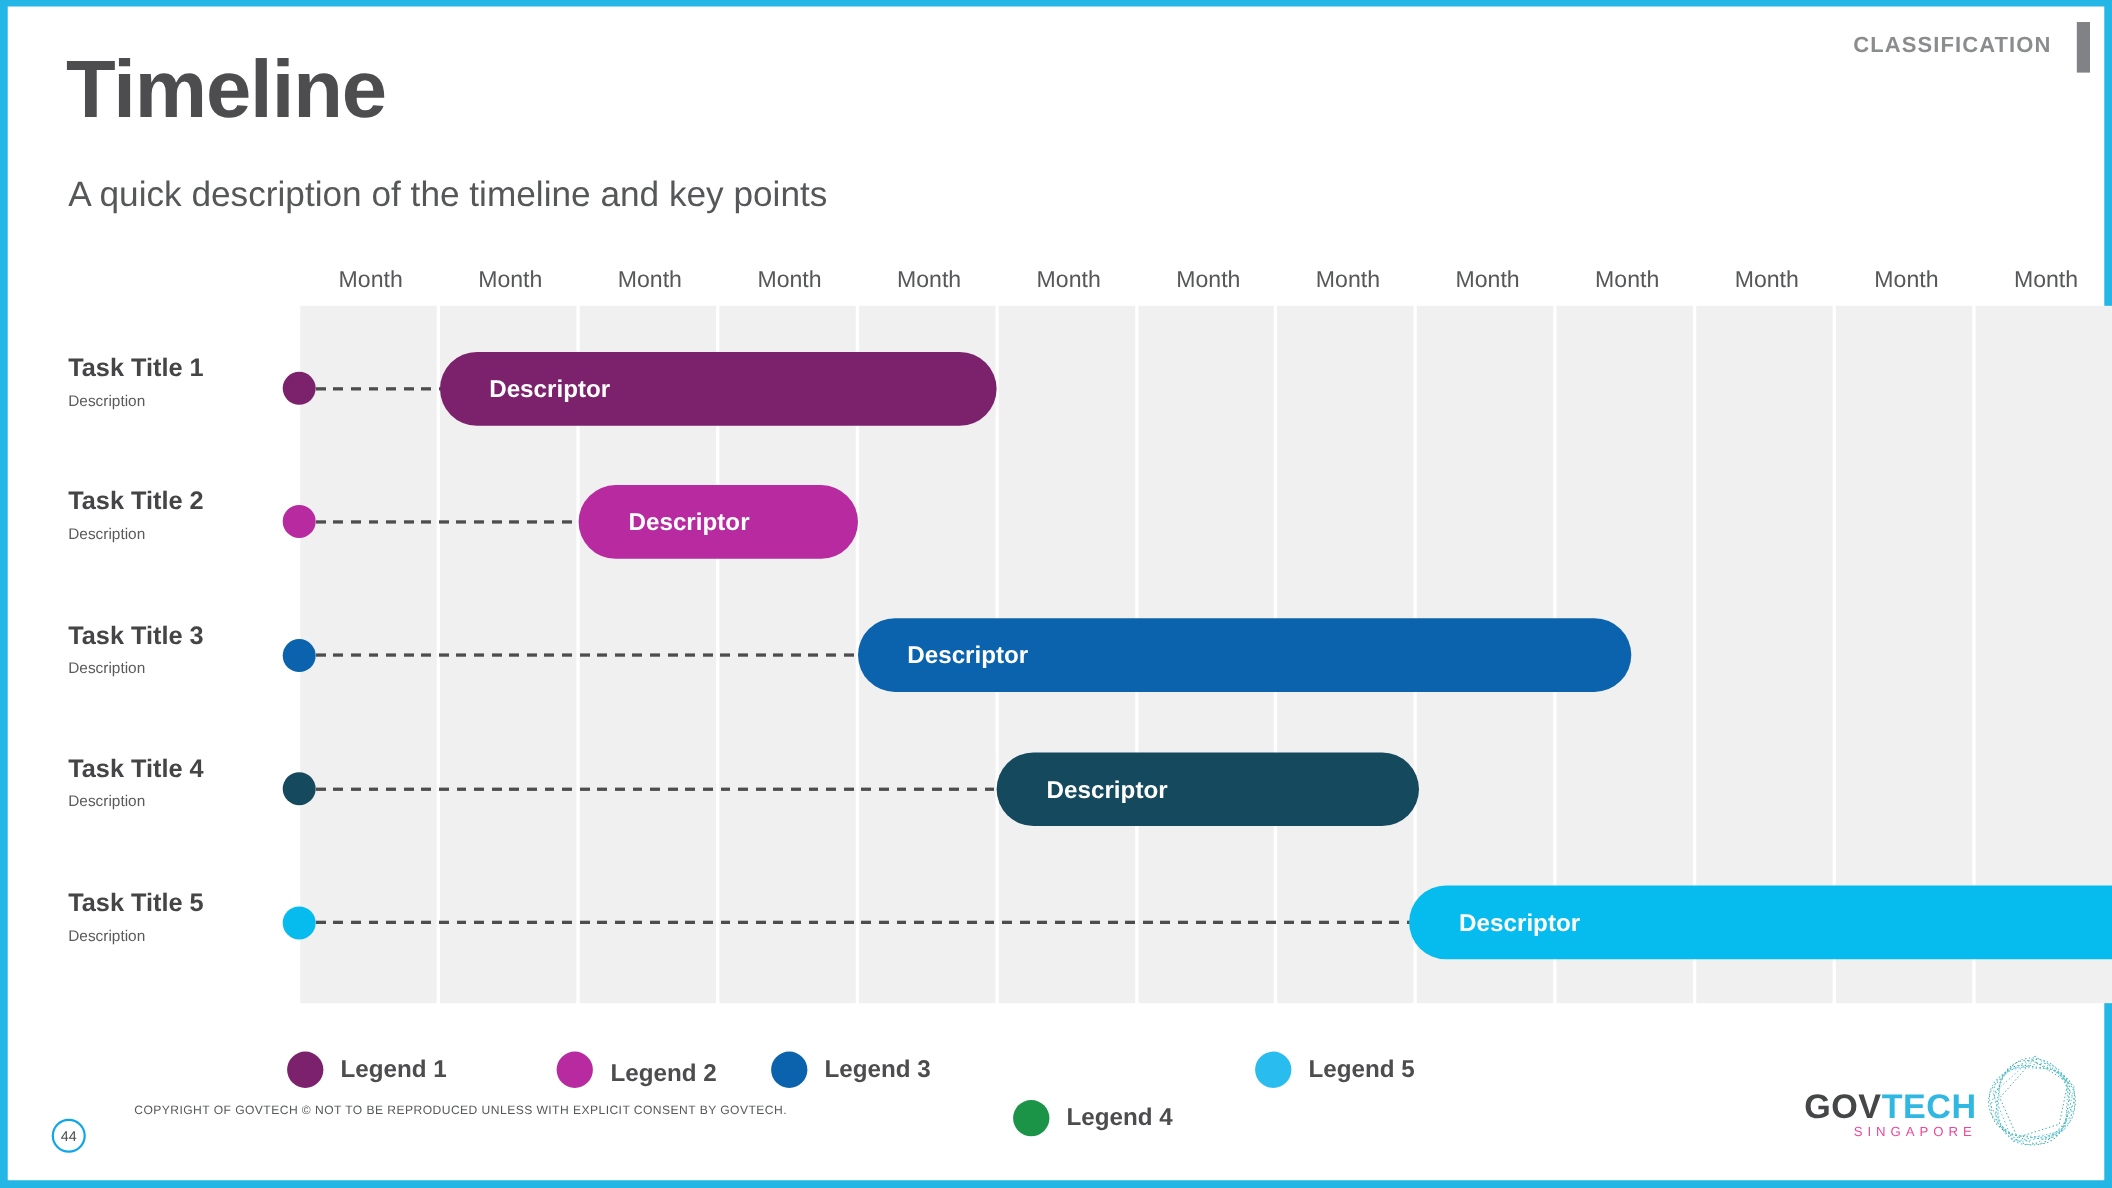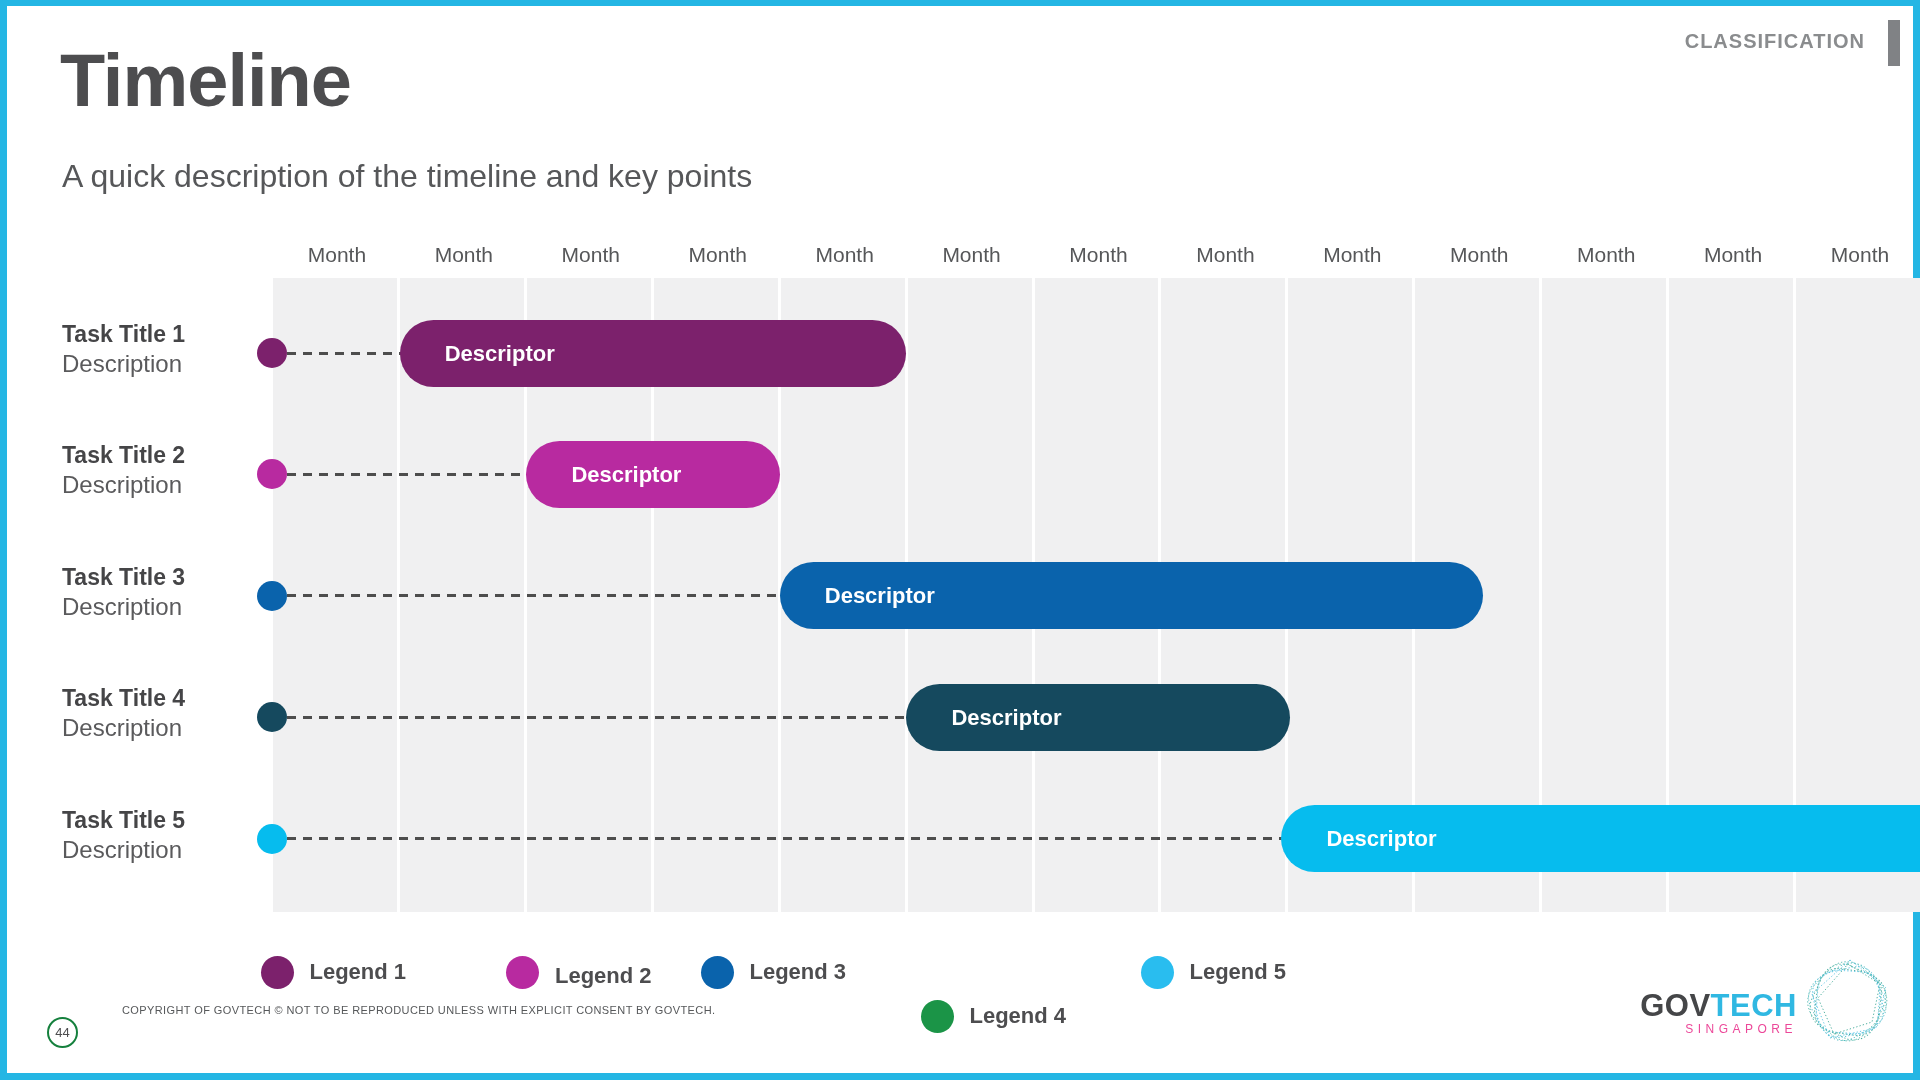--- a/index.html
+++ b/index.html
@@ -12,31 +12,31 @@
   .class-bar{position:absolute;top:20px;right:20px;width:12px;height:46px;background:#808285;z-index:2;}
   .title{position:absolute;left:60px;top:42px;font-size:74px;font-weight:800;color:#4d4d4f;
          letter-spacing:-1px;line-height:1.05;z-index:2;}
   .subtitle{position:absolute;left:62px;top:158px;font-size:32px;color:#565759;z-index:2;}
   .months{position:absolute;left:275px;top:238px;width:1647px;height:34px;display:flex;gap:3px;z-index:2;}
   .months div{flex:1;text-align:center;font-size:21px;color:#565759;line-height:34px;}
   .grid{position:absolute;left:273px;top:278px;width:1647px;height:634px;display:flex;gap:3px;z-index:1;}
   .grid div{flex:1;background:#f0f0f1;}
   .task-label{position:absolute;left:62px;width:190px;z-index:3;}
   .task-label .tt{font-size:23px;font-weight:700;color:#454547;line-height:30px;}
-  .task-label .td{font-size:24px;color:#5a5a5c;line-height:30px;}
+  .task-label .td{font-size:14px;color:#5a5a5c;line-height:30px;}
   .dot{position:absolute;width:30px;height:30px;border-radius:50%;z-index:4;}
   .dash{position:absolute;height:3px;z-index:3;
         background:repeating-linear-gradient(90deg,#4d4d4d 0 9px,transparent 9px 16px);}
   .bar{position:absolute;height:67px;border-radius:34px;z-index:4;}
   .bar span{display:block;padding-left:45px;line-height:67px;font-size:22px;font-weight:700;color:#ffffff;}
   .legend{position:absolute;left:0;top:0;z-index:3;}
   .legend-item{position:absolute;display:flex;align-items:center;gap:16px;height:33px;}
   .legend-item .ld{width:33px;height:33px;border-radius:50%;}
   .legend-item .ll{font-size:22px;font-weight:600;color:#4d4d4f;white-space:nowrap;}
-  .page-badge{position:absolute;left:47px;top:1017px;width:27px;height:27px;border:2px solid #15803d;
+  .page-badge{position:absolute;left:47px;top:1017px;width:27px;height:27px;border:2px solid #0ea5e9;
         border-radius:50%;text-align:center;line-height:27px;font-size:13px;color:#4d4d4f;z-index:3;}
   .copyright{position:absolute;left:98px;top:1004px;font-size:11px;letter-spacing:0.4px;color:#56585a;z-index:3;margin-left:24px;}
   .logo-text{position:absolute;right:123px;top:988px;font-size:31px;font-weight:700;letter-spacing:0.5px;
         color:#454648;white-space:nowrap;z-index:3;}
   .logo-text .tech{color:#30b8e2;}
   .logo-sg{position:absolute;right:123px;top:1022px;font-size:12px;letter-spacing:4.5px;color:#ec4899;z-index:3;}
   .mesh{position:absolute;left:1798px;top:948px;z-index:3;}
 </style>
 </head>
 <body>

